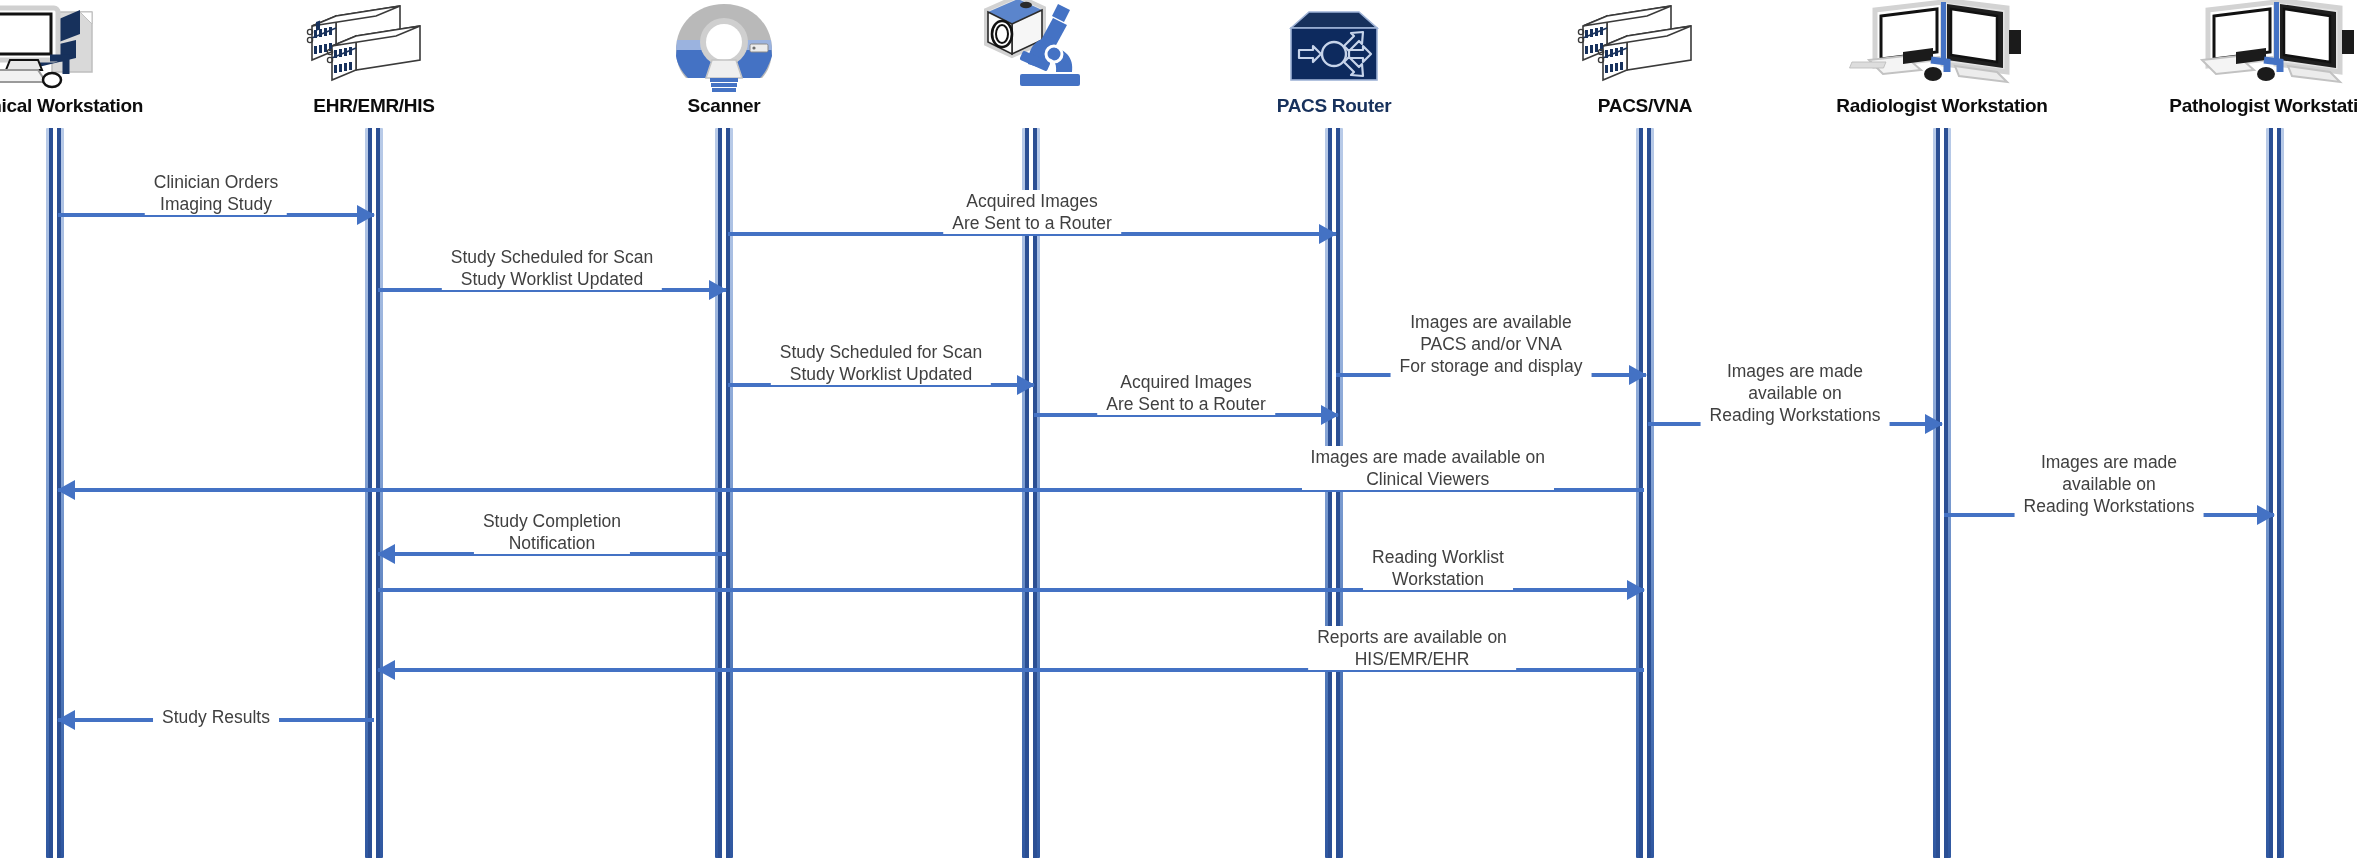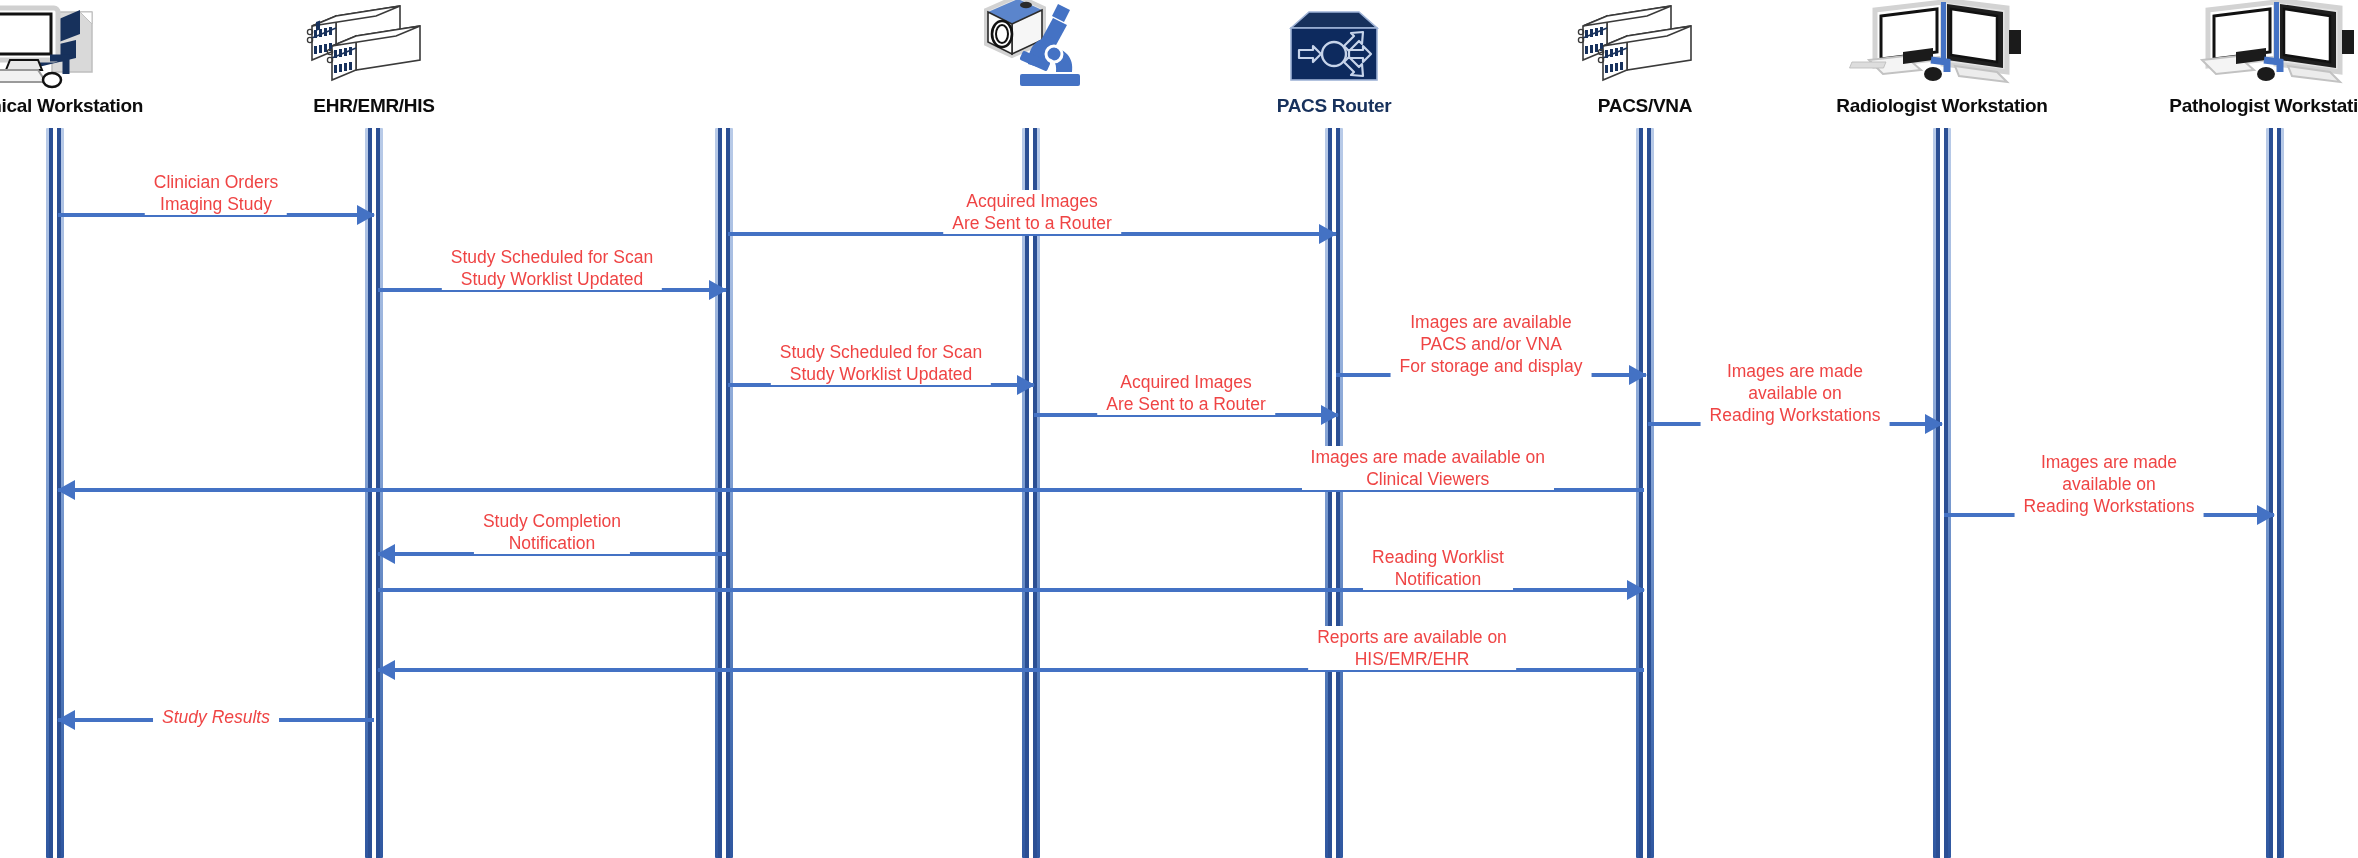--- a/index.html
+++ b/index.html
@@ -23,25 +23,25 @@
   .actor .name.navy{color:#17315c;}
 
   
   .msg{position:absolute;height:0;}
   .msg .line{position:absolute;left:0;right:0;top:0;height:4px;background:#4472c4;}
   .msg .head{position:absolute;top:-8px;width:0;height:0;
      border-top:10px solid transparent;border-bottom:10px solid transparent;}
   .msg.r .head{right:-1px;border-left:18px solid #4472c4;}
   .msg.l .head{left:-1px;border-right:18px solid #4472c4;}
   .msg .lbl{position:absolute;left:50%;transform:translateX(-50%);
-     background:#ffffff;padding:0 9px;color:#ef4444;font-size:17.5px;line-height:1.26;
+     background:#ffffff;padding:0 9px;color:#404040;font-size:17.5px;line-height:1.26;
      text-align:center;white-space:pre;}
   .msg .lbl.up2{top:-42px;}
   .msg .lbl.up3{top:-62px;}
-  .msg .lbl.mid{top:-12px;font-style:italic;}
+  .msg .lbl.mid{top:-12px;}
 
   
   svg{display:block;}
 </style>
 </head>
 <body>
 
 <div id="stage">
 
   <div class="lifeline" style="left:46px">
@@ -144,20 +144,40 @@
           <circle cx="16" cy="32" r="2.6"></circle>
             <circle cx="16" cy="40" r="2.6"></circle>
           <circle cx="36" cy="52" r="2.6"></circle>
             <circle cx="36" cy="60" r="2.6"></circle>
         </g>
       </svg>
     </div>
     <div class="name"><span>EHR/EMR/HIS</span></div>
   </div>
 
+  <div class="actor" style="left:599px">
+    <div class="icon">
+      <svg width="120" height="92" viewBox="0 0 120 92">
+        <path d="M60,4 C88,4 108,24 108,50 C108,62 104,72 98,78 L22,78 C16,72 12,62 12,50 C12,24 32,4 60,4 Z" fill="#b9b9b9"></path>
+        <path d="M13,44 C17,44 103,44 107,44 L108,56 C104,68 100,74 96,78 L24,78 C18,72 13,64 12,56 Z" fill="#4472c4"></path>
+        <path d="M13,40 L107,40 L108,50 L12,50 Z" fill="#9bb3df"></path>
+        <circle cx="60" cy="42" r="24" fill="#cfcfcf"></circle>
+        <circle cx="60" cy="42" r="18" fill="#ffffff"></circle>
+        <rect x="86" y="44" width="18" height="8" rx="1.5" fill="#ececec" stroke="#8a8a8a" stroke-width="1"></rect>
+        <circle cx="90" cy="48" r="1.6" fill="#6f6f6f"></circle>
+        <polygon points="48,60 72,60 78,78 42,78" fill="#efefef" stroke="#c4c4c4" stroke-width="1.6"></polygon>
+        <g fill="#4472c4">
+            <rect x="46" y="78" width="28" height="4"></rect>
+            <rect x="47" y="83" width="26" height="4"></rect>
+            <rect x="48" y="88" width="24" height="4"></rect>
+          </g>
+      </svg>
+    </div>
+    <div class="name"><span>Scanner</span></div>
+  </div>
 
   <div class="actor" style="left:906px">
     <div class="icon">
       <svg width="150" height="100" viewBox="0 0 150 100">
         <g transform="translate(2,-6)">
           <polygon points="28,24 60,10 86,22 86,56 54,70 28,58" fill="#e9e9e9" stroke="#d2d2d2" stroke-width="4"></polygon>
           <polygon points="30,26 60,13 84,24 54,38" fill="#5b85cc"></polygon>
           <polygon points="54,38 84,24 84,54 54,68" fill="#f6f6f6" stroke="#2b2b2b" stroke-width="1.6"></polygon>
           <polygon points="30,26 54,38 54,68 30,56" fill="#fbfbfb" stroke="#2b2b2b" stroke-width="1.6"></polygon>
           <ellipse cx="44" cy="48" rx="10" ry="13" fill="#ffffff" stroke="#111" stroke-width="2.6"></ellipse>
@@ -354,21 +374,21 @@
     <div class="line"></div>
     <div class="head"></div>
     <div class="lbl up2">Study Completion
 Notification</div>
   </div>
 
   <div class="msg r" style="left:378px;width:1266px;top:588px">
     <div class="line"></div>
     <div class="head"></div>
     <div class="lbl up2" style="left:1060px;transform:translateX(-50%)">Reading Worklist
-Notification</div>
+Workstation</div>
   </div>
 
   <div class="msg l" style="left:378px;width:1266px;top:668px">
     <div class="line"></div>
     <div class="head"></div>
     <div class="lbl up2" style="left:1034px;transform:translateX(-50%)">Reports are available on
 HIS/EMR/EHR</div>
   </div>
 
   <div class="msg l" style="left:58px;width:316px;top:718px">

